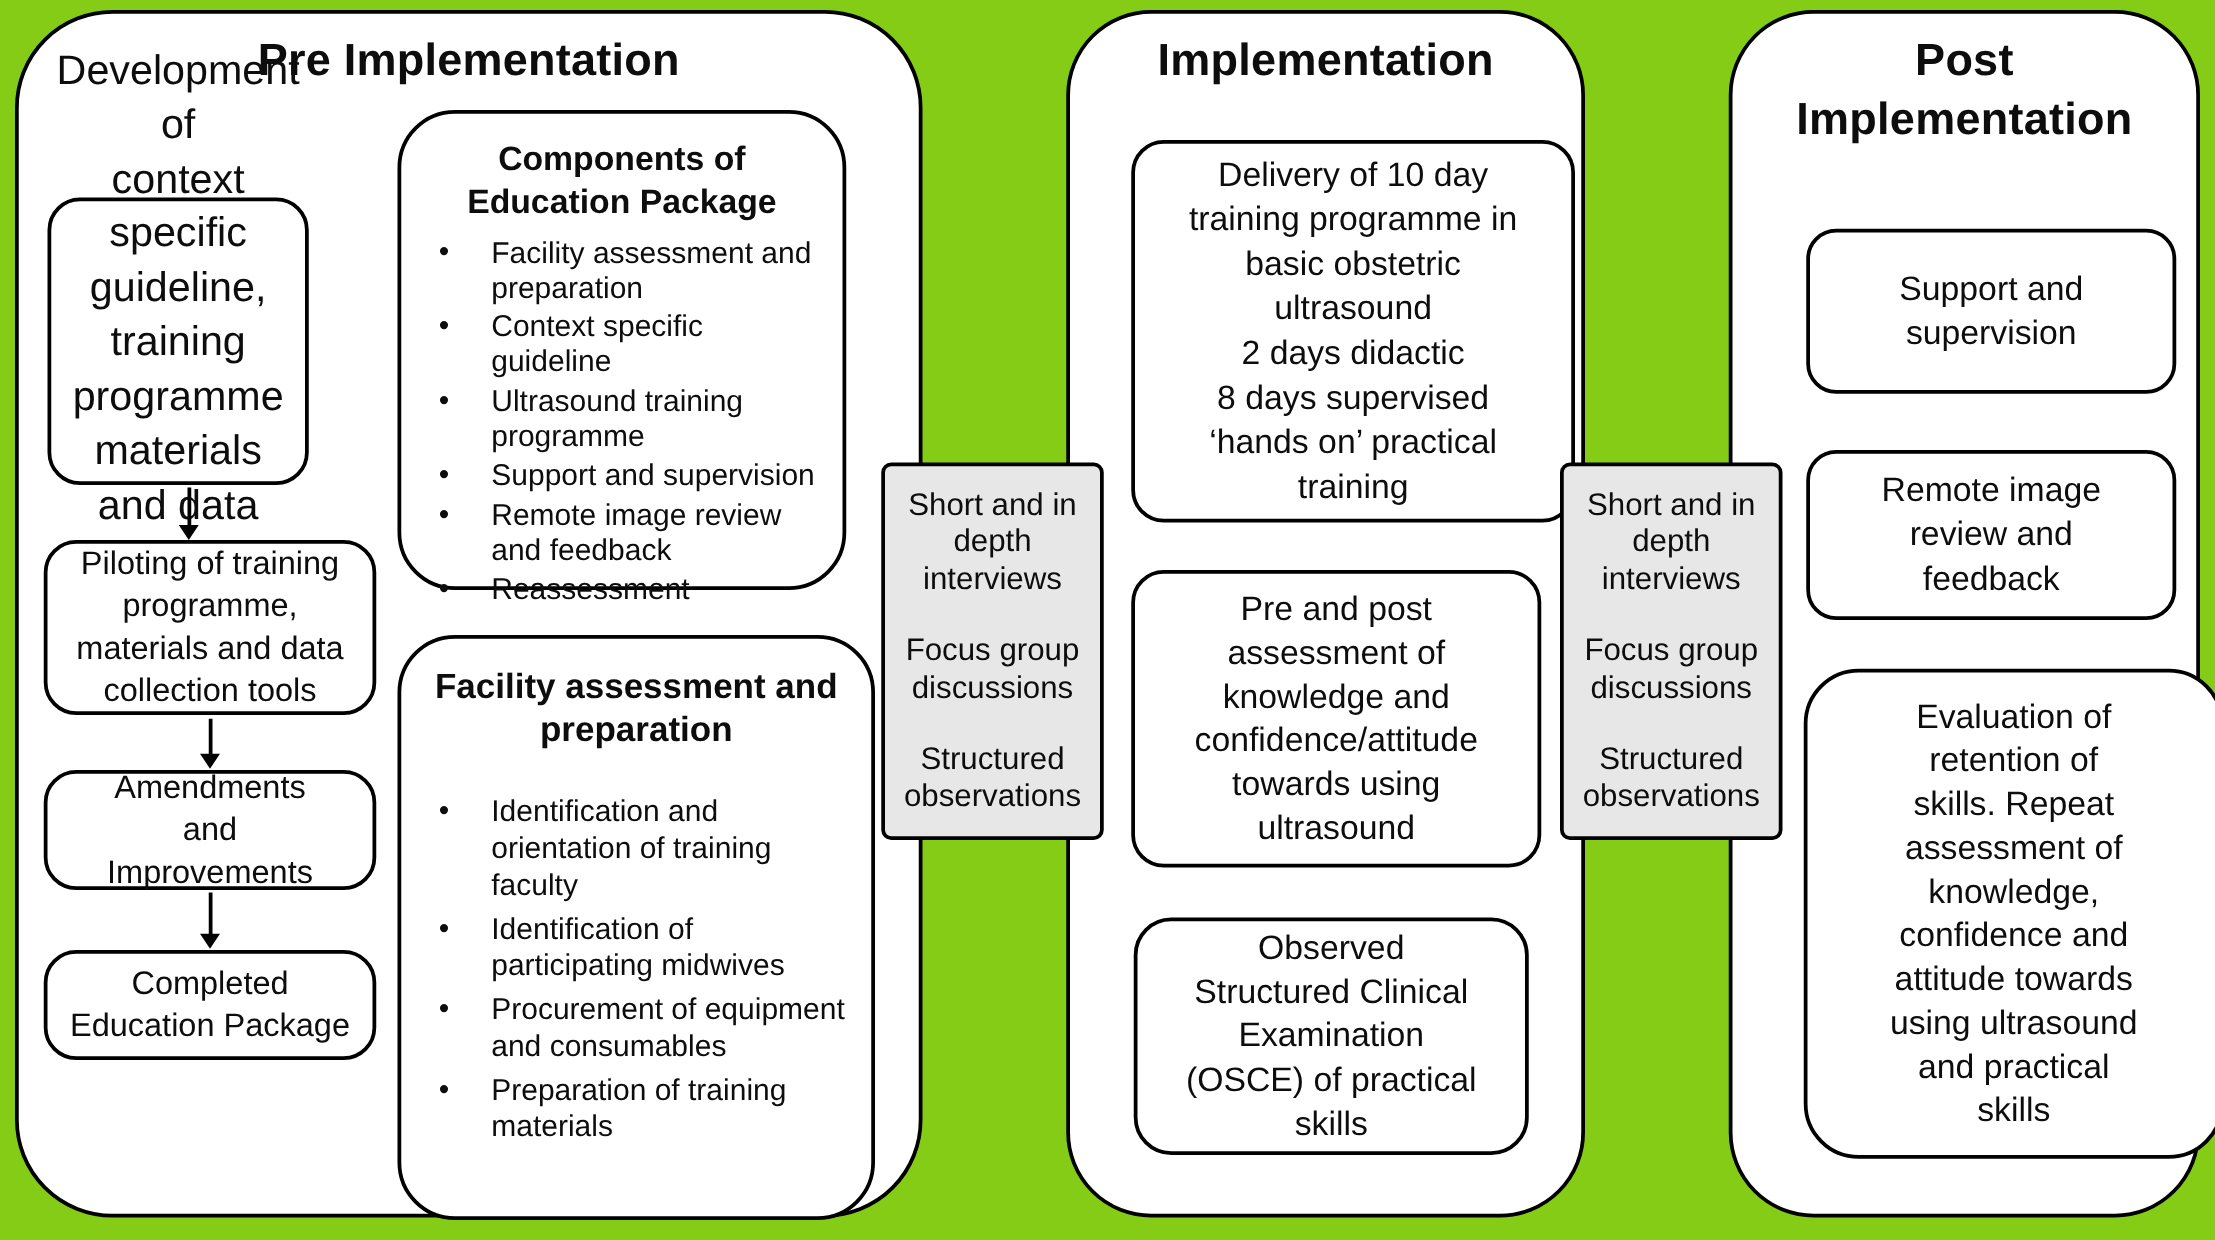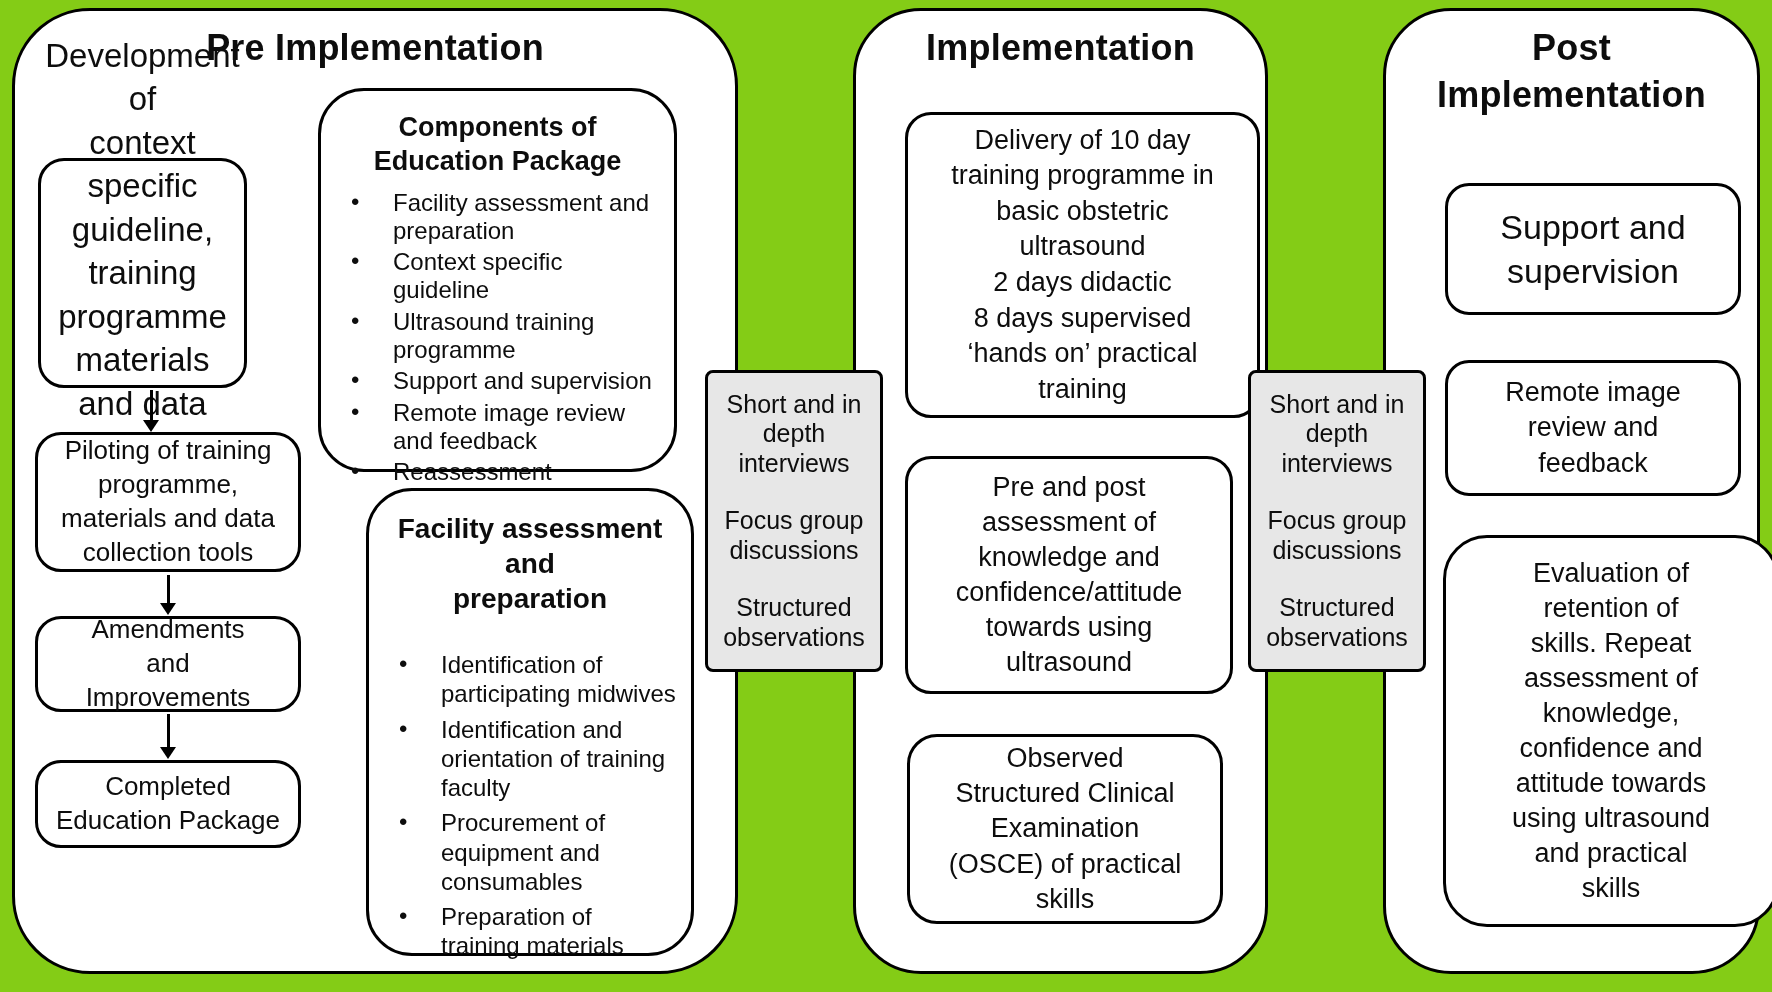--- a/index.html
+++ b/index.html
@@ -80,21 +80,21 @@
   
   .bullet-box {
     position: absolute;
     background: #ffffff;
     border: 3px solid #000000;
     border-radius: 46px;
     box-sizing: border-box;
     padding: 14px 14px 10px 0;
   }
   #components-box { left: 318px; top: 88px;  width: 359px; height: 384px; }
-  #facility-box   { left: 318px; top: 488px; width: 328px; height: 468px; margin-left: 48px; }
+  #facility-box   { left: 318px; top: 508px; width: 382px; height: 468px; }
   .box-heading {
     text-align: center;
     font-weight: bold;
     font-size: 27px;
     line-height: 1.25;
     white-space: pre-line;
     margin: 6px 0 10px 14px;
   }
   #facility-box .box-heading { font-size: 28px; margin-bottom: 34px; }
   .bullets { list-style: none; margin: 0; padding: 0; }
@@ -136,21 +136,21 @@
   #methods-1 { left: 705px; }
   #methods-2 { left: 1248px; }
   .methods-box .m-line { white-space: pre-line; margin: 14px 0; }
 
   
   #impl-delivery { left: 905px; top: 112px; width: 355px; height: 306px; font-size: 27px; line-height: 1.32; }
   #impl-prepost  { left: 905px; top: 456px; width: 328px; height: 238px; font-size: 27px; line-height: 1.3; }
   #impl-osce     { left: 907px; top: 734px; width: 316px; height: 190px; font-size: 27px; line-height: 1.3; border-radius: 30px; }
 
   
-  #post-support  { left: 1445px; top: 183px; width: 296px; height: 132px; font-size: 34px; border-radius: 24px; }
+  #post-support  { left: 1445px; top: 183px; width: 296px; height: 132px; font-size: 27px; border-radius: 24px; }
   #post-remote   { left: 1445px; top: 360px; width: 296px; height: 136px; font-size: 27px; border-radius: 24px; }
   #post-eval     { left: 1443px; top: 535px; width: 336px; height: 392px; font-size: 27px; line-height: 1.3; border-radius: 44px; }
 </style>
 </head>
 <body>
 
 <div class="canvas">
 
   <section class="panel" id="panel-pre">
     <h2 class="panel-title">Pre Implementation</h2>
@@ -202,22 +202,22 @@
       <li><span>Support and supervision</span></li>
       <li><span>Remote image review and feedback</span></li>
       <li><span>Reassessment</span></li>
     </ul>
   </div>
 
   <div class="bullet-box" id="facility-box">
     <div class="box-heading">Facility assessment and
 preparation</div>
     <ul class="bullets">
+      <li><span>Identification and orientation of training faculty</span></li>
       <li><span>Identification of participating midwives</span></li>
-      <li><span>Identification and orientation of training faculty</span></li>
       <li><span>Procurement of equipment and consumables</span></li>
       <li><span>Preparation of training materials</span></li>
     </ul>
   </div>
 
   <section class="panel" id="panel-impl">
     <h2 class="panel-title">Implementation</h2>
   </section>
 
   <div class="node" id="impl-delivery">

